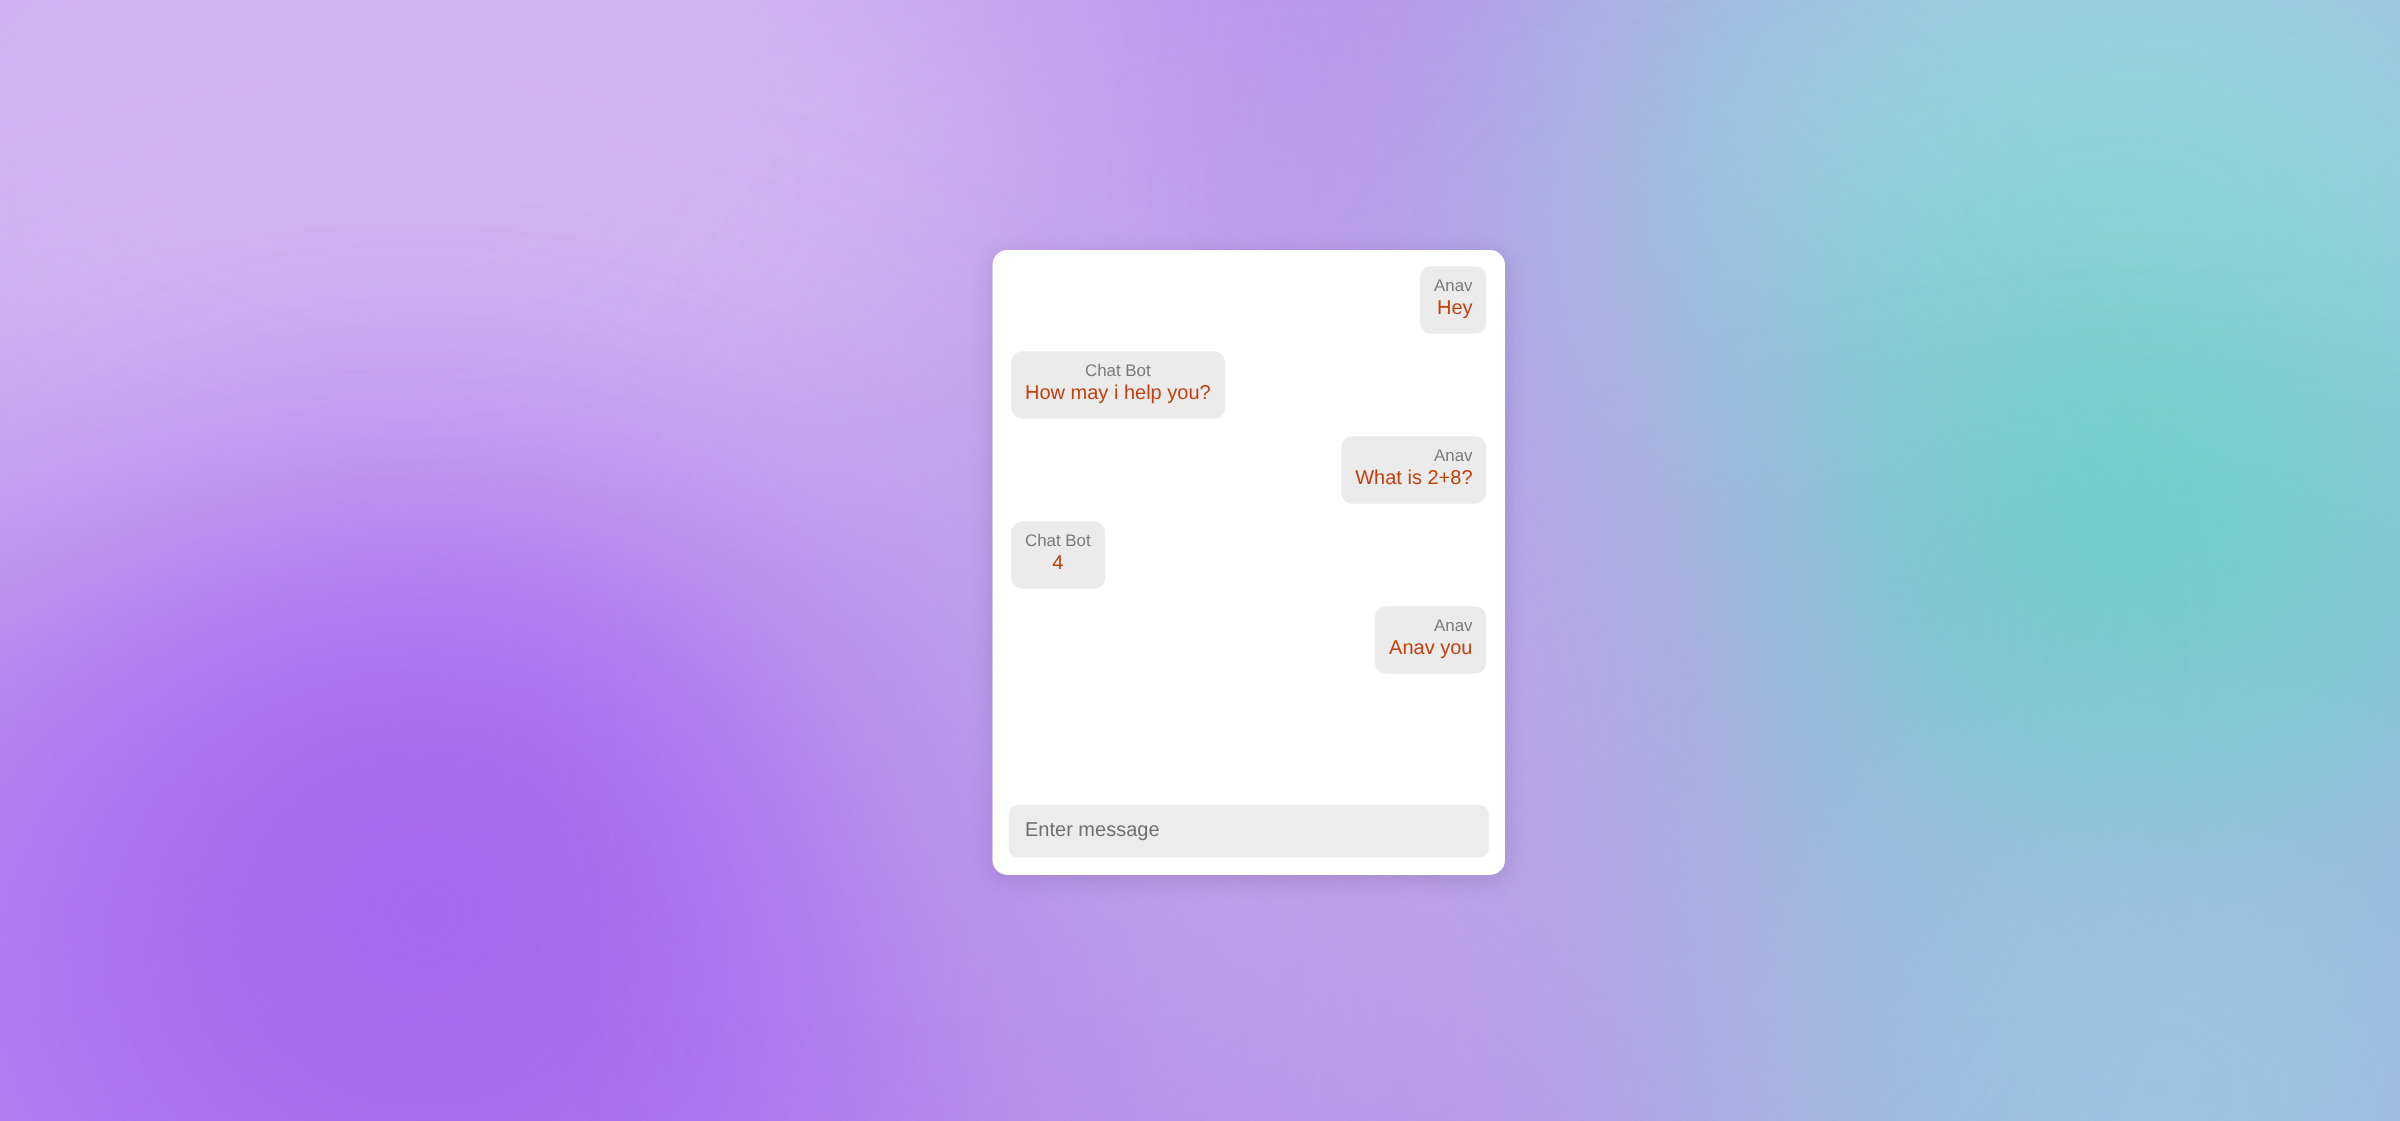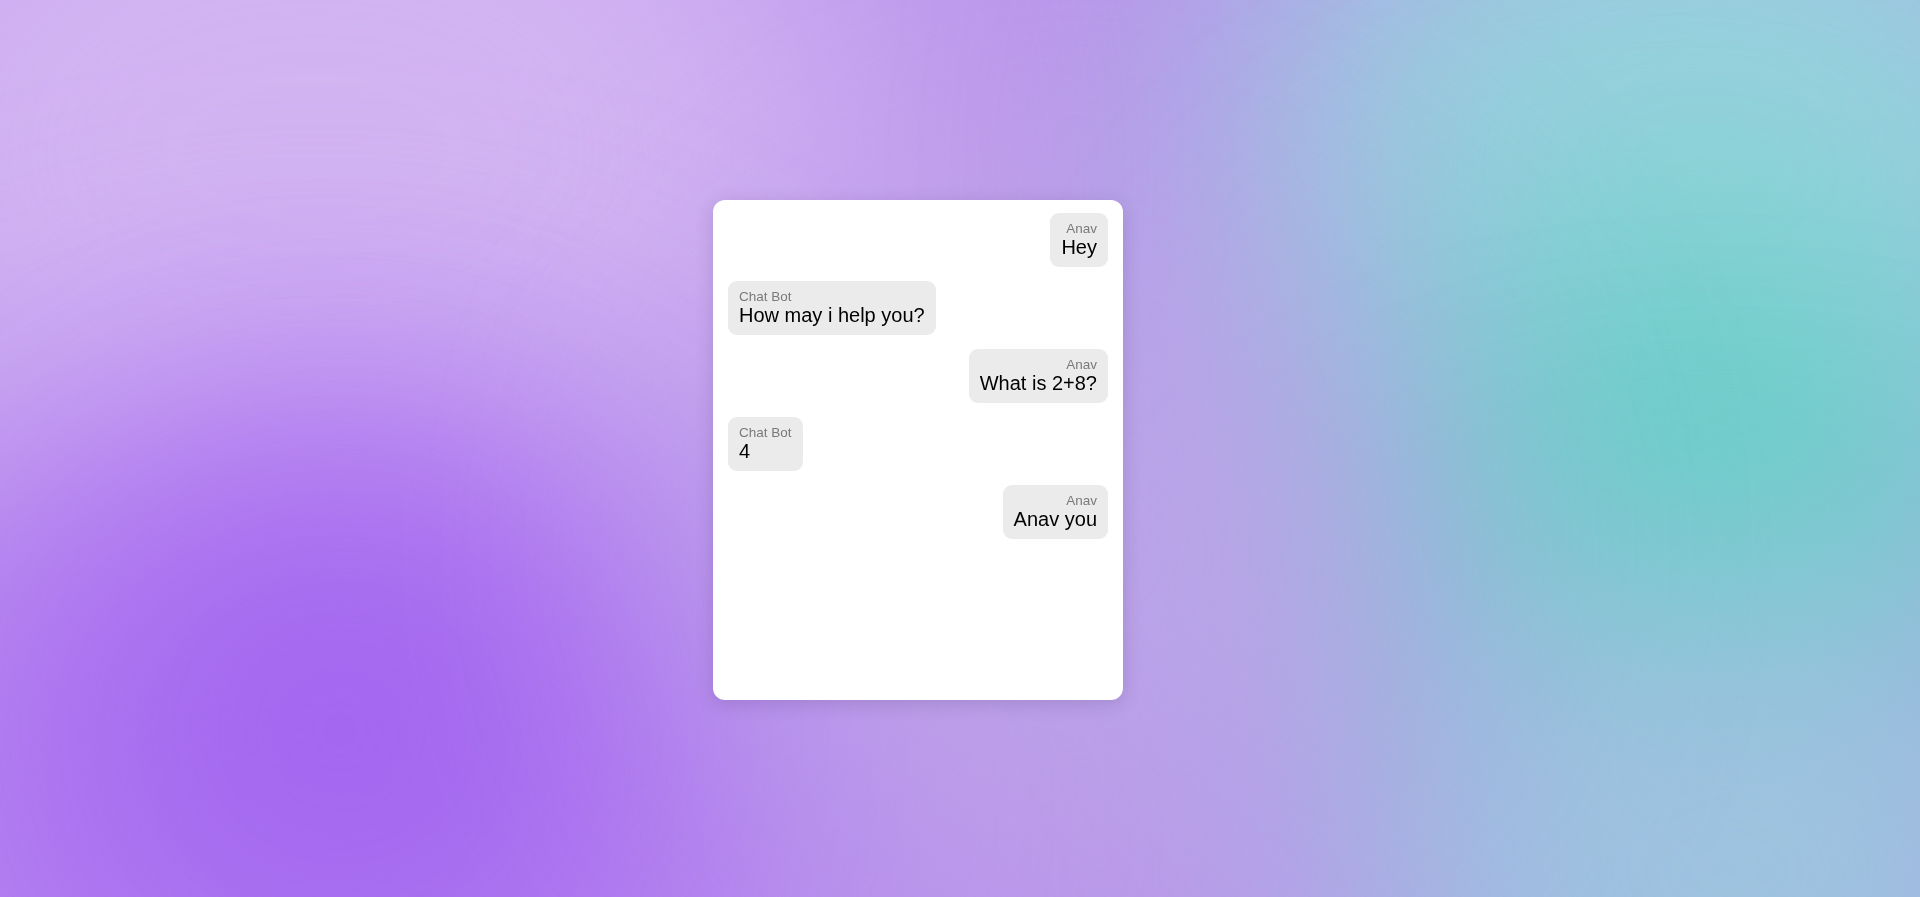--- a/index.html
+++ b/index.html
@@ -64,21 +64,21 @@
   .blob-g { 
     left: 700px; top: 200px;
     width: 760px; height: 700px;
     background: #bda7e8;
     opacity: .75;
   }
 
   
   #chat-card {
     position: absolute;
-    left: 713px;
+    left: 794px;
     top: 200px;
     width: 410px;
     height: 500px;
     background: #ffffff;
     border-radius: 12px;
     box-shadow: 0 4px 18px rgba(60, 40, 90, .18);
     z-index: 2;
     display: flex;
     flex-direction: column;
     overflow: hidden;
@@ -101,33 +101,33 @@
   .message-row.from-user { justify-content: flex-end; }
 
   .bubble {
     background: #ebebeb;
     border-radius: 9px;
     padding: 8px 11px 10px 11px;
     max-width: 78%;
     display: flex;
     flex-direction: column;
   }
-  .message-row.from-bot  .bubble { align-items: flex-start; }
+  .message-row.from-bot  .bubble { align-items: center; }
   .message-row.from-user .bubble { align-items: flex-end; }
 
   .sender-name {
     font-size: 13.5px;
     line-height: 16px;
     color: #7a7a7a;
     white-space: nowrap;
   }
   .message-text {
-    font-size: 20px;
+    font-size: 16px;
     line-height: 20px;
-    color: #000000;
+    color: #c2410c;
     white-space: nowrap;
   }
 
   
   #composer {
     flex: 0 0 auto;
     padding: 8px 13px 14px 13px;
   }
   #message-input {
     display: block;
@@ -188,14 +188,17 @@
         </div>
       </div>
       <div class="message-row from-user">
         <div class="bubble">
           <div class="sender-name">Anav</div>
           <div class="message-text">Anav you</div>
         </div>
       </div>
     </div>
 
+  <div id="composer">
+    <input id="message-input" type="text" placeholder="Enter message" style="">
+  </div>
 
 </div>
 
 </body></html>

